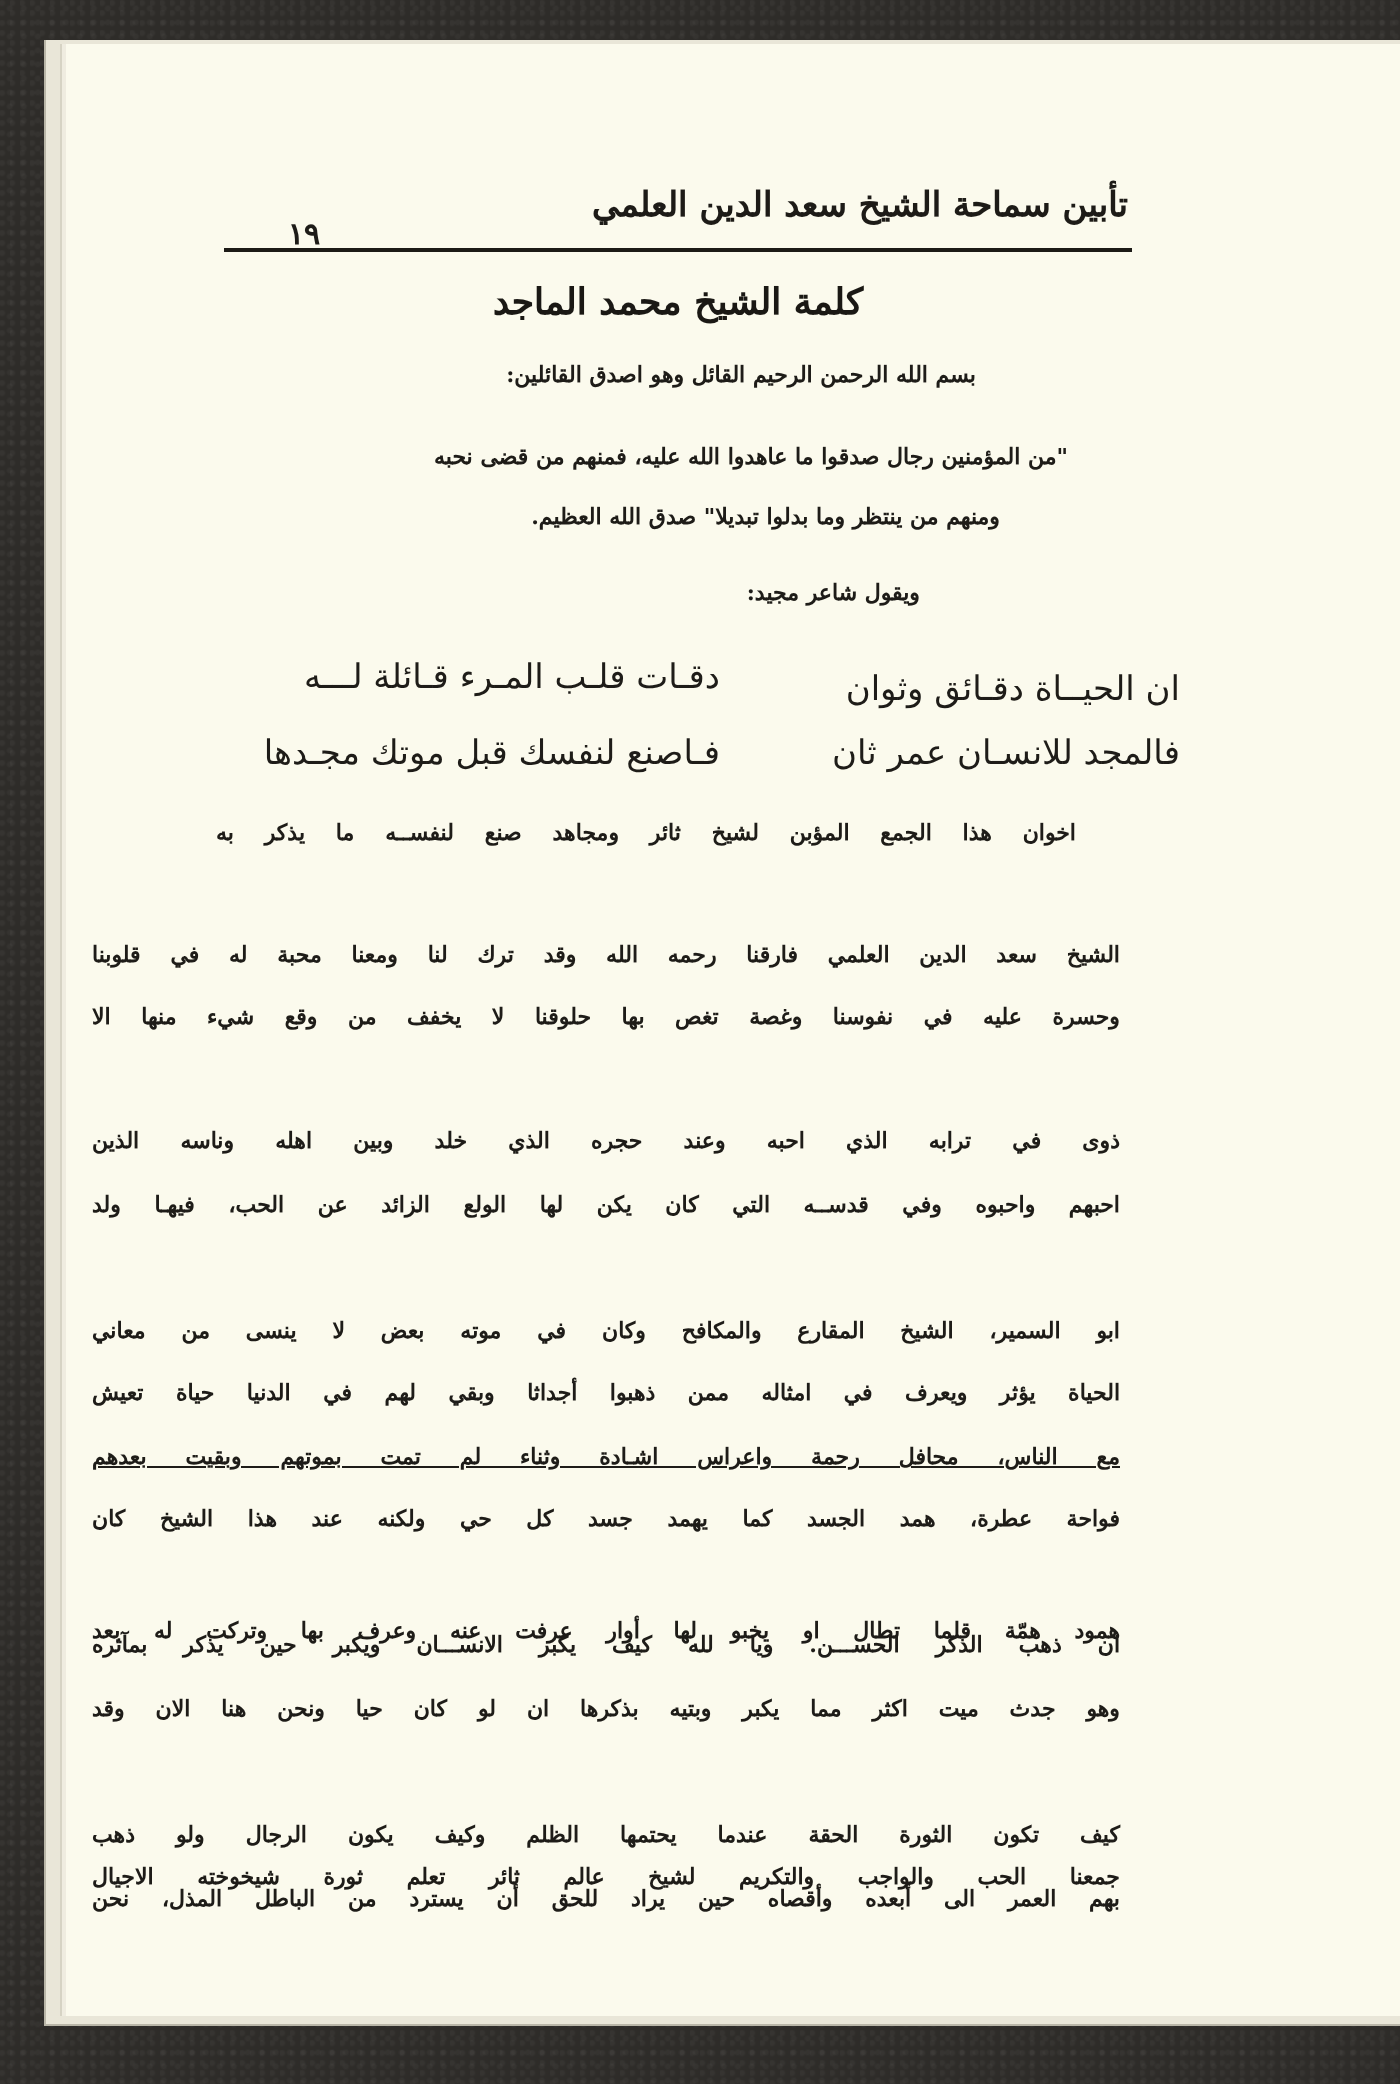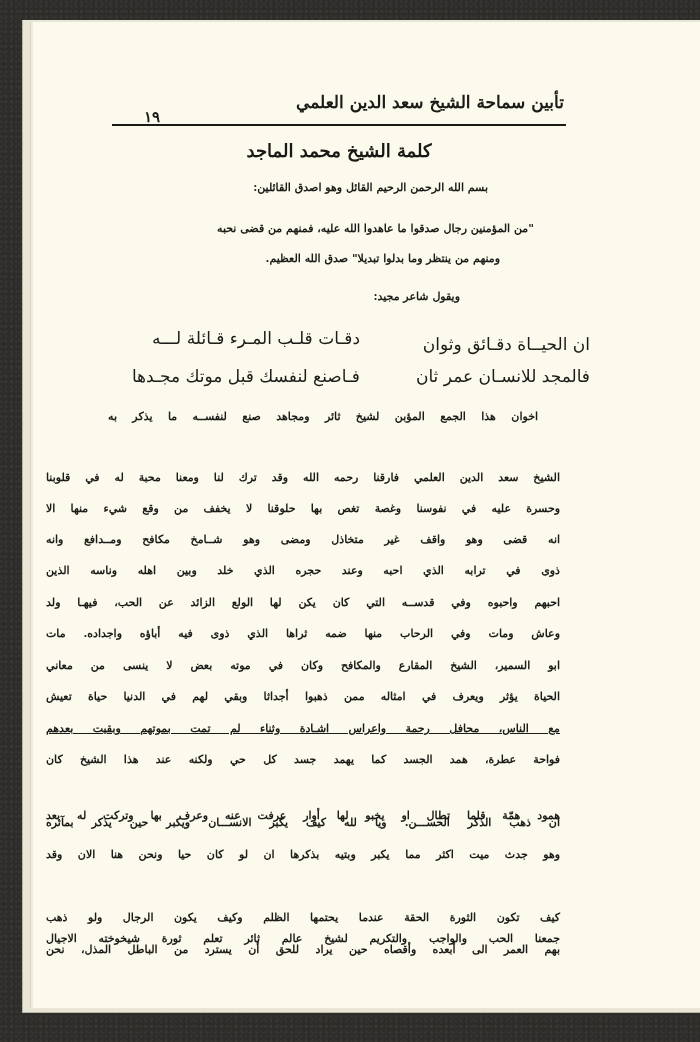--- a/index.html
+++ b/index.html
@@ -122,24 +122,22 @@
   <div class="verse-line" style="right:340px; top:328px;">دقـات قلـب المـرء قـائلة لـــه</div>
   <div class="verse-line" style="right:110px; top:312px;margin-top:22px;">ان الحيــاة دقـائق وثوان</div>
   <div class="verse-line" style="right:340px; top:366px;">فـاصنع لنفسك قبل موتك مجـدها</div>
   <div class="verse-line" style="right:110px; top:366px;">فالمجد للانسـان عمر ثان</div>
 </div>
 
 <div class="body-block" style="position:absolute; left:0; top:0; width:700px; height:1042px;">
   <div class="text-line" style="right:162px; width:430px; top:410px;">اخوان هذا الجمع المؤبن لشيخ ثائر ومجاهد صنع لنفســه ما يذكر به</div>
   <div class="text-line" style="right:140px; width:514px; top:471px;">الشيخ سعد الدين العلمي فارقنا رحمه الله وقد ترك لنا ومعنا محبة له في قلوبنا</div>
   <div class="text-line" style="right:140px; width:514px; top:502px;">وحسرة عليه في نفوسنا وغصة تغص بها حلوقنا لا يخفف من وقع شيء منها الا</div>
-  <div class="text-line" style="right:140px; width:514px; top:533px;">انه قضى وهو واقف غير متخاذل ومضى وهو شــامخ مكافح ومــدافع وانه</div>
   <div class="text-line" style="right:140px; width:514px; top:564px;">ذوى في ترابه الذي احبه وعند حجره الذي خلد وبين اهله وناسه الذين</div>
   <div class="text-line" style="right:140px; width:514px; top:596px;">احبهم واحبوه وفي قدســه التي كان يكن لها الولع الزائد عن الحب، فيهـا ولد</div>
-  <div class="text-line" style="right:140px; width:514px; top:627px;">وعاش ومات وفي الرحاب منها ضمه ثراها الذي ذوى فيه أباؤه واجداده. مات</div>
   <div class="text-line" style="right:140px; width:514px; top:659px;">ابو السمير، الشيخ المقارع والمكافح وكان في موته بعض لا ينسى من معاني</div>
   <div class="text-line" style="right:140px; width:514px; top:690px;">الحياة يؤثر ويعرف في امثاله ممن ذهبوا أجداثا وبقي لهم في الدنيا حياة تعيش</div>
   <div class="text-line" style="right:140px; width:514px; top:722px;text-decoration:underline;">مع الناس، محافل رحمة واعراس اشـادة وثناء لم تمت بموتهم وبقيت بعدهم</div>
   <div class="text-line" style="right:140px; width:514px; top:753px;">فواحة عطرة، همد الجسد كما يهمد جسد كل حي ولكنه عند هذا الشيخ كان</div>
   <div class="text-line" style="right:140px; width:514px; top:785px;margin-top:24px;">همود همّة قلما تطال او يخبو لها أوار عرفت عنه وعرف بها وتركت له بعد</div>
   <div class="text-line" style="right:140px; width:514px; top:816px;">ان ذهب الذكر الحســـن. ويا لله كيف يكبر الانســـان ويكبر حين يذكر بمآثره</div>
   <div class="text-line" style="right:140px; width:514px; top:848px;">وهو جدث ميت اكثر مما يكبر وبتيه بذكرها ان لو كان حيا ونحن هنا الان وقد</div>
   <div class="text-line" style="right:140px; width:514px; top:932px;">جمعنا الحب والواجب والتكريم لشيخ عالم ثائر تعلم ثورة شيخوخته الاجيال</div>
   <div class="text-line" style="right:140px; width:514px; top:911px;">كيف تكون الثورة الحقة عندما يحتمها الظلم وكيف يكون الرجال ولو ذهب</div>
   <div class="text-line" style="right:140px; width:514px; top:943px;">بهم العمر الى أبعده وأقصاه حين يراد للحق أن يسترد من الباطل المذل، نحن</div>

